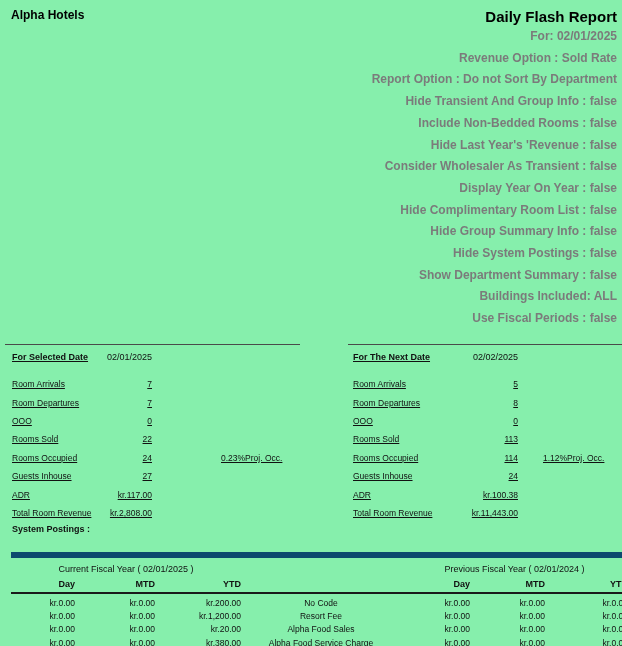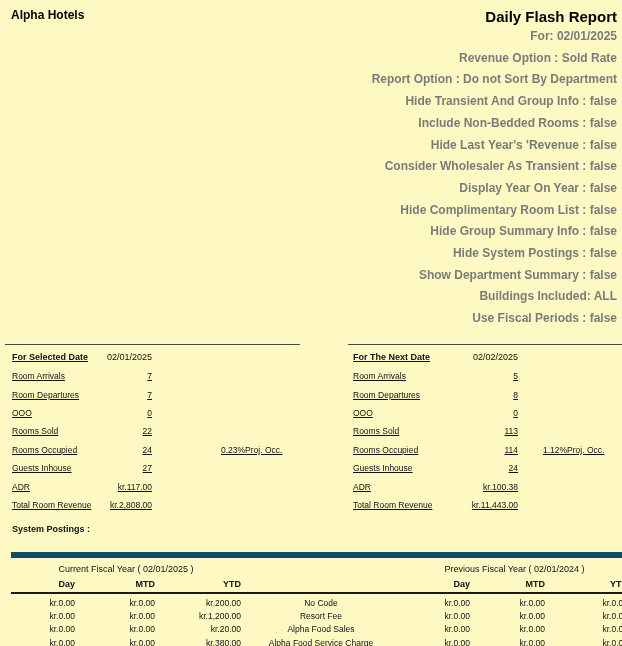--- a/index.html
+++ b/index.html
@@ -1,16 +1,16 @@
 <!DOCTYPE html>
 <html><head>
 <meta charset="utf-8">
 <style>
   html,body{margin:0;padding:0;background:#ffffff;}
-  #page{position:relative;width:622px;height:646px;background:#fef9c3;overflow:hidden;
+  #page{position:relative;width:622px;height:646px;background:#86efac;overflow:hidden;
         font-family:"Liberation Sans","DejaVu Sans",sans-serif;color:#111;}
 
   
   .company{position:absolute;left:11px;top:8px;font-size:12px;font-weight:bold;color:#000;}
   .title{position:absolute;right:5px;top:8px;font-size:15px;font-weight:bold;color:#000;}
 
   
   .meta{position:absolute;right:5px;top:26px;text-align:right;
         font-size:12px;font-weight:bold;color:#7b7b7b;line-height:21.7px;white-space:nowrap;}
 
@@ -19,21 +19,21 @@
   .stat-left{left:5px;width:288px;padding-left:7px;}
   .stat-right{left:348px;width:270px;padding-left:5px;}
   .stat-header{margin-top:7px;height:13px;white-space:nowrap;}
   .stat-title{display:inline-block;font-weight:bold;text-decoration:underline;font-size:9px;}
   .stat-left .stat-title{width:82px;}
   .stat-right .stat-title{width:85px;}
   .stat-date{display:inline-block;text-align:right;font-size:9px;}
   .stat-left .stat-date{width:58px;}
   .stat-right .stat-date{width:80px;}
   .stat-row{display:flex;height:18.4px;align-items:center;white-space:nowrap;}
-  .stat-row.first{margin-top:2px;}
+  .stat-row.first{margin-top:10px;}
   .stat-left .s-label{flex:0 0 82px;}
   .stat-right .s-label{flex:0 0 85px;}
   .stat-left .s-value{flex:0 0 58px;text-align:right;}
   .stat-right .s-value{flex:0 0 80px;text-align:right;}
   .stat-left .s-note{margin-left:69px;}
   .stat-right .s-note{margin-left:25px;}
 
   .sys-postings{position:absolute;left:12px;top:524px;font-size:9px;font-weight:bold;color:#111;}
 
   

